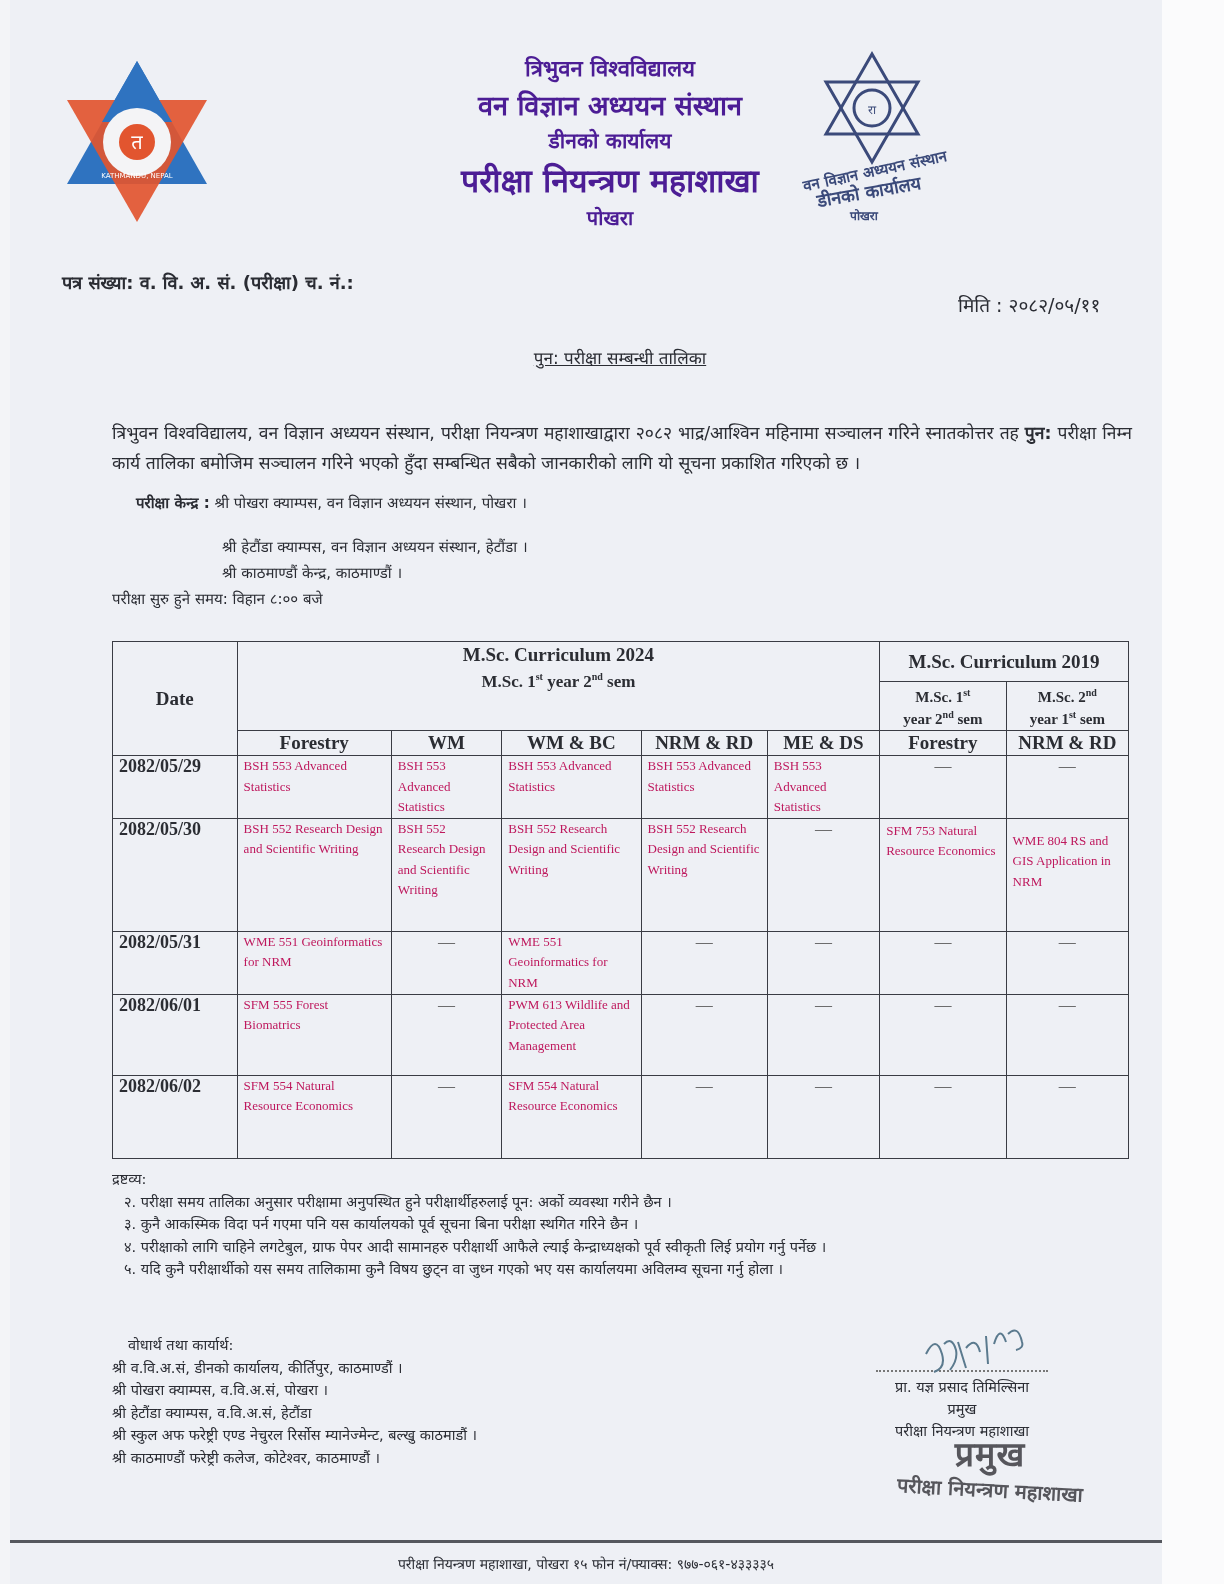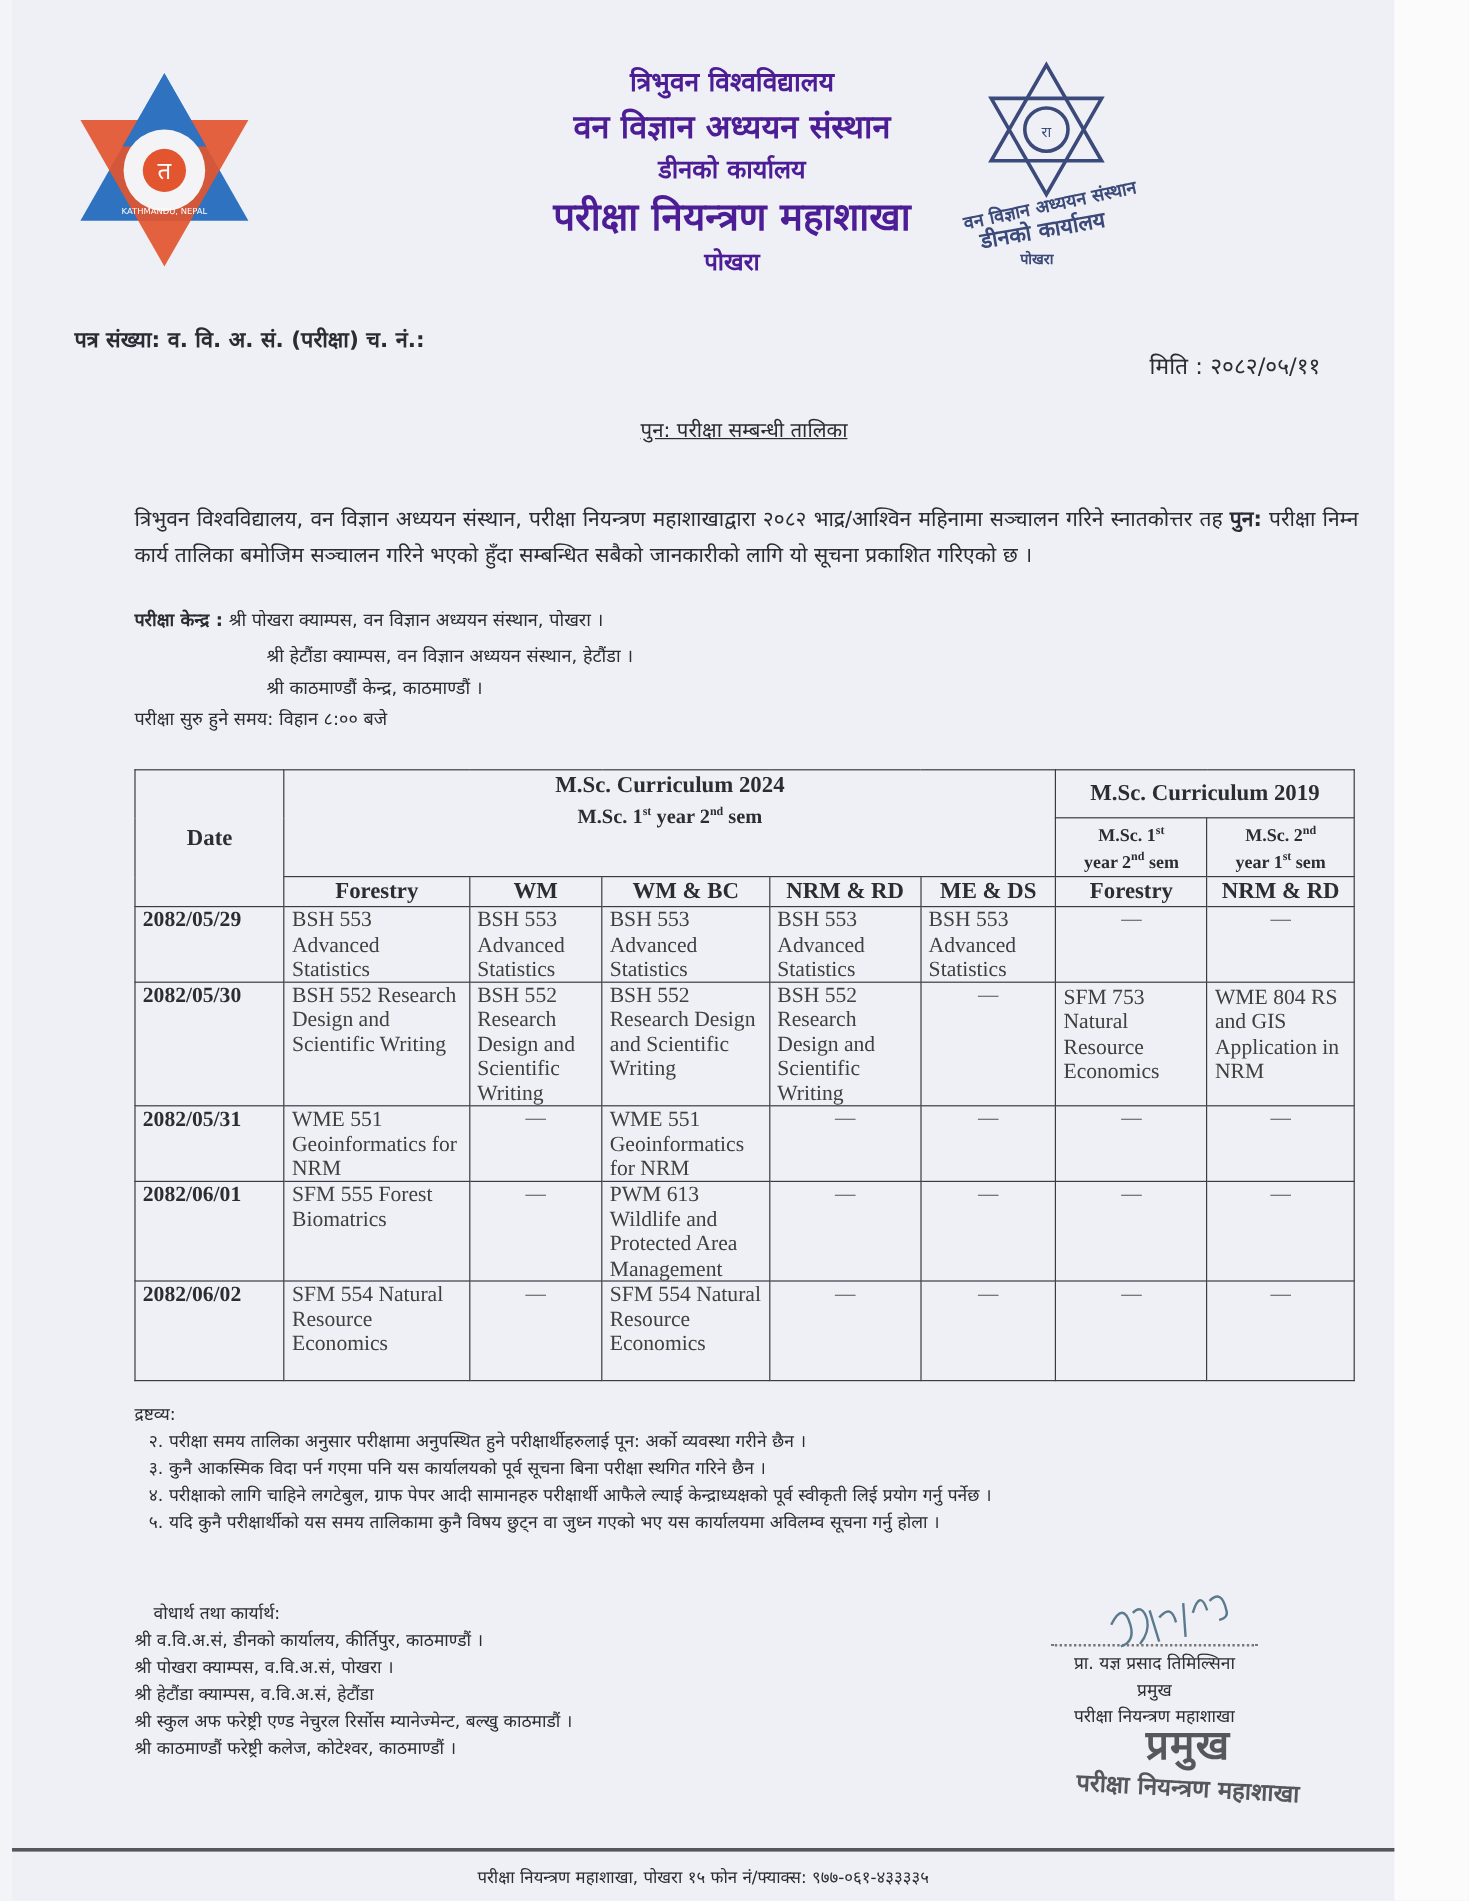--- a/index.html
+++ b/index.html
@@ -26,40 +26,40 @@
   .hdr3 { top: 126px; font-size: 21px; }
   .hdr4 { top: 158px; font-size: 32px; }
   .hdr5 { top: 204px; font-size: 20px; }
   .ref { position: absolute; left: 62px; top: 270px; font-family: "DejaVu Sans", sans-serif; font-weight: bold; font-size: 18px; }
   .date-line { position: absolute; left: 958px; top: 292px; font-family: "DejaVu Sans", sans-serif; font-size: 19px; }
   .subject { position: absolute; left: 0; width: 1240px; top: 346px; text-align: center; font-family: "DejaVu Sans", sans-serif; font-size: 17px; text-decoration: underline; }
   .para { position: absolute; left: 112px; top: 418px; width: 1020px; font-family: "DejaVu Sans", sans-serif; font-size: 17.5px; line-height: 30px; text-align: justify; }
   .para b { font-weight: bold; }
   .center-lbl { position: absolute; left: 112px; font-family: "DejaVu Sans", sans-serif; font-size: 15px; }
   .center-lbl b { font-weight: bold; }
-  .c1 { top: 506px; }
+  .c1 { top: 492px; margin-left: 24px; }
   .c2 { top: 536px; left: 222px; }
   .c3 { top: 562px; left: 222px; }
   .c4 { top: 588px; }
 
   
   table.sched {
     position: absolute; left: 112px; top: 641px; width: 1017px;
     border-collapse: collapse; font-family: "Liberation Serif", serif; color: #2b2d33;
   }
   table.sched td, table.sched th { border: 1.5px solid #3a3c44; vertical-align: top; padding: 0 6px; }
   table.sched th { font-weight: bold; font-size: 19px; text-align: center; vertical-align: middle; }
   .th-date { width: 112px; }
   .th-cur { font-size: 19px; line-height: 22px; }
   .th-cur .sub { font-size: 17px; }
   sup { font-size: 10px; }
   .th-small { font-size: 15px !important; line-height: 17px; padding: 2px 2px !important; }
   .dept th { font-size: 19px; height: 24px; padding: 0; }
   td.d { font-weight: bold; font-size: 18px; text-align: left; padding-top: 0; }
-  td.s { font-size: 18px; line-height: 20.5px; color: #404040; }
+  td.s { font-size: 13px; line-height: 20.5px; color: #be185d; }
   td.dash { text-align: center; vertical-align: middle; font-size: 17px; color: #555; }
   .r1 td { height: 60px; }
   .r2 td { height: 100px; }
   .r3 td { height: 62px; }
   .r4 td { height: 80px; }
   .r5 td { height: 82px; }
 
   
   .notes { position: absolute; left: 112px; top: 1168px; font-family: "DejaVu Sans", sans-serif; font-size: 14.5px; line-height: 22.5px; }
   .notes ol { margin: 0; padding: 0 0 0 12px; list-style: none; }
@@ -157,21 +157,21 @@
     <td class="dash">—</td>
   </tr>
   <tr class="r2">
     <td class="d">2082/05/30</td>
     <td class="s">BSH 552 Research Design and Scientific Writing</td>
     <td class="s">BSH 552 Research Design and Scientific Writing</td>
     <td class="s">BSH 552 Research Design and Scientific Writing</td>
     <td class="s">BSH 552 Research Design and Scientific Writing</td>
     <td class="dash">—</td>
     <td class="s" style="padding-top:2px">SFM 753 Natural Resource Economics</td>
-    <td class="s" style="padding-top:2px">WME 804 RS and GIS Application in NRM</td>
+    <td class="s" style="padding-top:12px">WME 804 RS and GIS Application in NRM</td>
   </tr>
   <tr class="r3">
     <td class="d">2082/05/31</td>
     <td class="s">WME 551 Geoinformatics for NRM</td>
     <td class="dash">—</td>
     <td class="s">WME 551 Geoinformatics for NRM</td>
     <td class="dash">—</td>
     <td class="dash">—</td>
     <td class="dash">—</td>
     <td class="dash">—</td>

